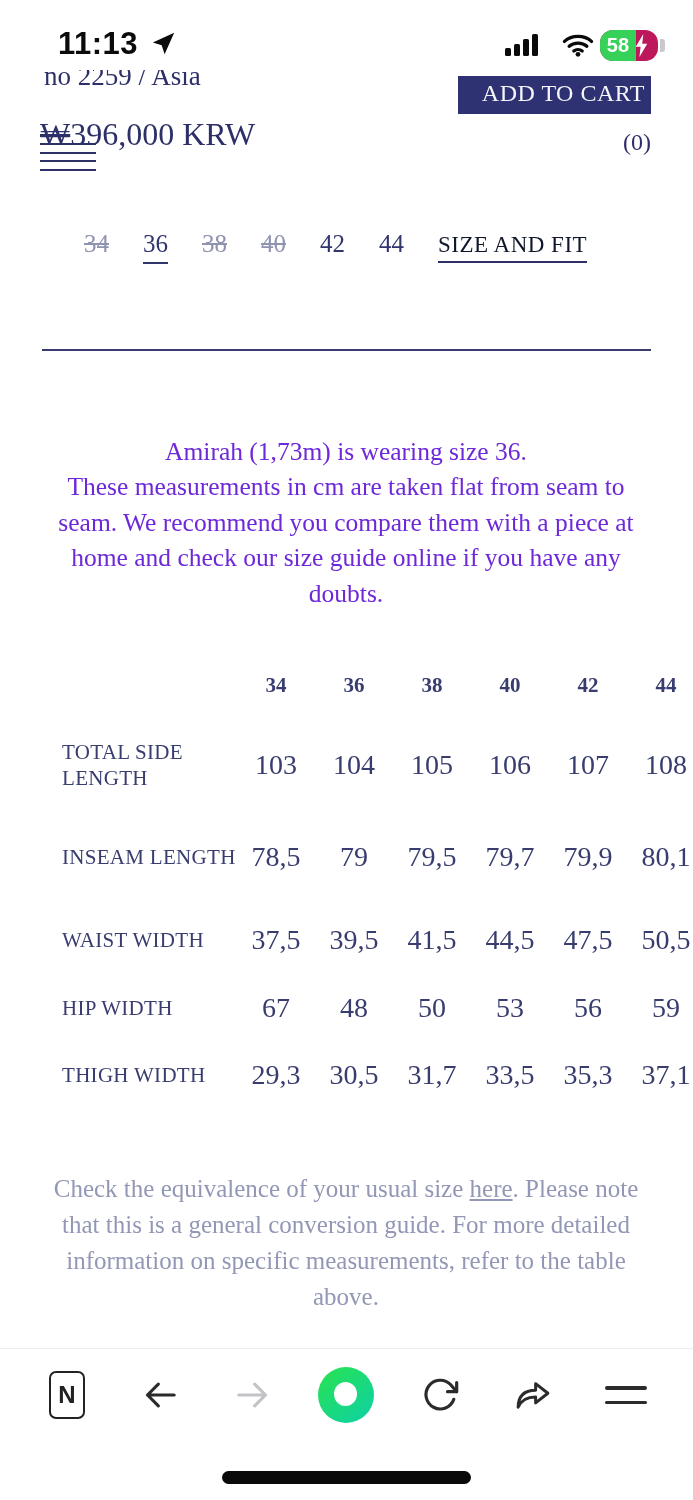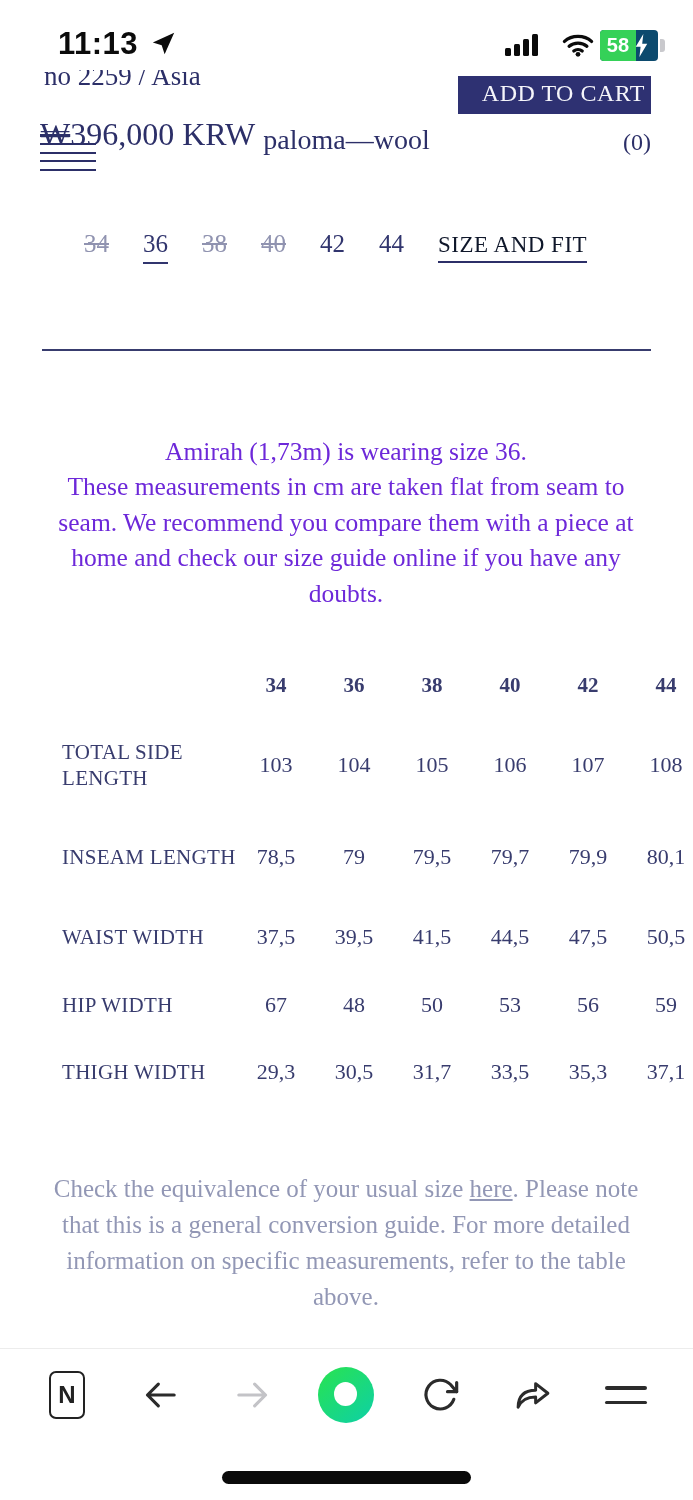--- a/index.html
+++ b/index.html
@@ -8,22 +8,22 @@
   
   .statusbar{position:absolute;top:0;left:0;width:693px;height:70px;background:#fff;
              font-family:"Liberation Sans",sans-serif;}
   .time{position:absolute;left:58px;top:26px;font-size:31px;font-weight:bold;color:#0b0b0b;letter-spacing:.5px;}
   .loc-icon{position:absolute;left:150px;top:30px;}
   .signal{position:absolute;left:505px;top:34px;display:flex;align-items:flex-end;gap:3px;}
   .signal i{display:block;width:6px;background:#0b0b0b;border-radius:1.5px;}
   .signal i:nth-child(1){height:8px}.signal i:nth-child(2){height:12px}
   .signal i:nth-child(3){height:17px}.signal i:nth-child(4){height:22px}
   .wifi{position:absolute;left:562px;top:32px;}
-  .battery{position:absolute;left:600px;top:30px;width:58px;height:31px;border-radius:4px;
-           background:#0c4a6e;overflow:hidden;}
+  .battery{position:absolute;left:600px;top:30px;width:58px;height:31px;border-radius:13px;
+           background:#be185d;overflow:hidden;}
   .battery .fill{position:absolute;left:0;top:0;bottom:0;width:62%;background:#35d158;
                  display:flex;align-items:center;justify-content:center;}
   .battery .pct{color:#fff;font-size:20px;font-weight:bold;font-family:"Liberation Sans",sans-serif;}
   .battery .bolt{position:absolute;left:34px;top:4px;}
   .bat-nub{position:absolute;left:660px;top:39px;width:5px;height:13px;background:#c9c9cd;
            border-radius:0 3px 3px 0;}
   
   .product-no-clip{position:absolute;left:44px;top:70px;height:27px;overflow:hidden;}
   .product-no{display:block;font-size:27px;margin-top:-9px;color:#2c2f68;}
   .atc-btn{position:absolute;left:458px;top:76px;width:193px;height:38px;background:#2e3172;
@@ -45,21 +45,21 @@
             padding-bottom:3px;cursor:pointer;}
   
   .divider{position:absolute;left:42px;top:349px;width:609px;height:2px;background:#383c6e;}
   .desc{position:absolute;left:46px;top:408px;width:600px;text-align:center;font-size:25.5px;
         line-height:35.5px;color:#6d28d9;}
   .desc .line1{display:block;}
   
   .trow{position:absolute;left:62px;width:643px;display:grid;
         grid-template-columns:175px repeat(6,78px);align-items:center;}
   .tlabel{font-size:21px;line-height:26px;color:#383c6e;letter-spacing:.3px;}
-  .tcell{text-align:center;font-size:22px;color:#383c6e;}
+  .tcell{text-align:center;font-size:28px;color:#383c6e;}
   .thead .tcell{font-weight:bold;font-size:21px;}
   
   .footnote{position:absolute;left:36px;top:1146px;width:620px;text-align:center;font-size:25px;
             line-height:36px;color:#9297b5;}
   .footnote a{color:#9297b5;text-decoration:underline;cursor:pointer;}
   
   .toolbar{position:absolute;left:0;top:1348px;width:693px;height:152px;background:#fff;
            border-top:1px solid #ececec;}
   .tb-row{position:absolute;top:14px;left:0;right:0;display:flex;justify-content:space-between;
           align-items:center;padding:0 38px;height:64px;}
@@ -116,21 +116,20 @@
 
   <div class="product-no-clip">
     <span class="product-no">no 2259 / Asia</span>
   </div>
   <button class="atc-btn">
     <span>ADD TO CART</span>
   </button>
   <div class="price">
     <span class="cur">₩</span><span>396,000 KRW</span>
   </div>
-  <div class="brand">paloma—wool</div>
   <div class="cart-count">(0)</div>
   <div class="menu-lines">
       <i></i>
       <i></i>
     </div>
 
   <div class="sizes">
     <span class="size-opt soldout">34</span>
     <span class="size-opt selected">36</span>
     <span class="size-opt soldout">38</span>

